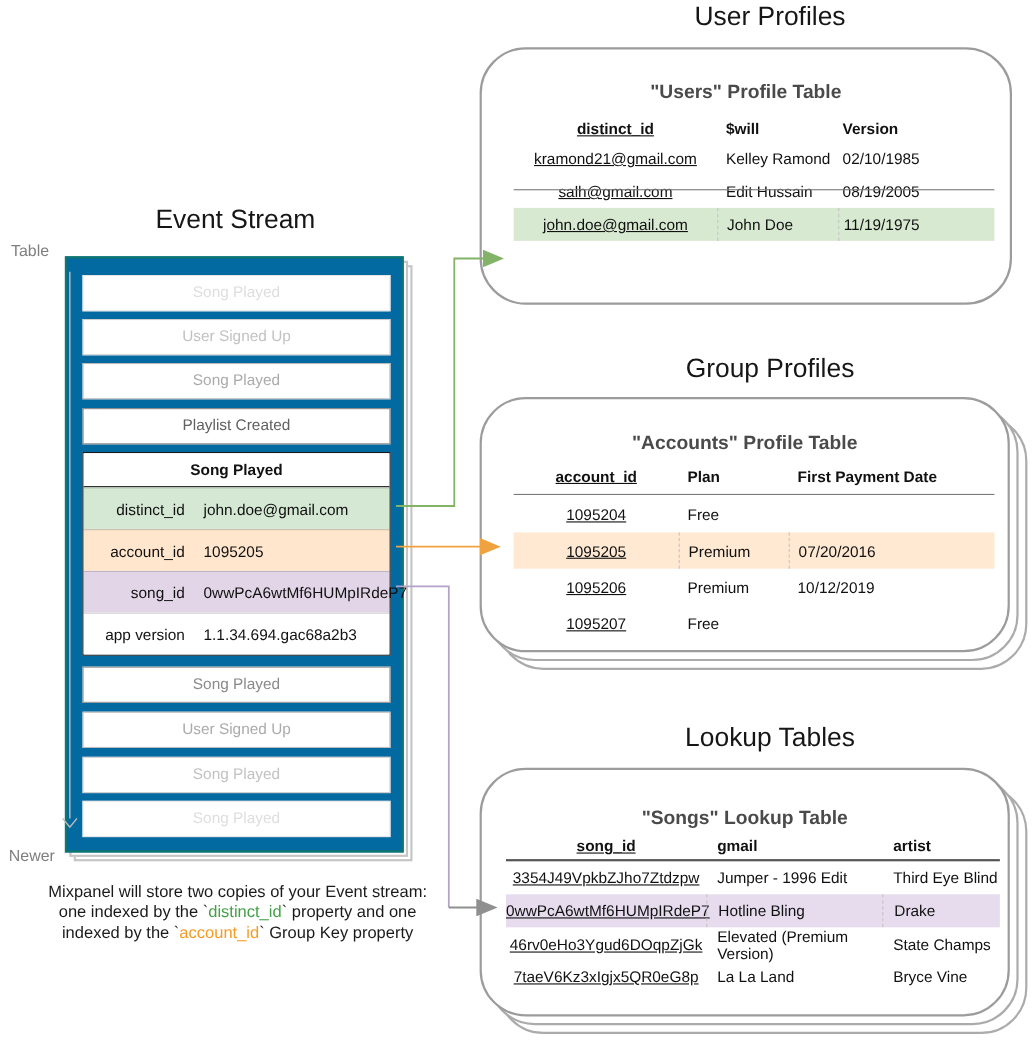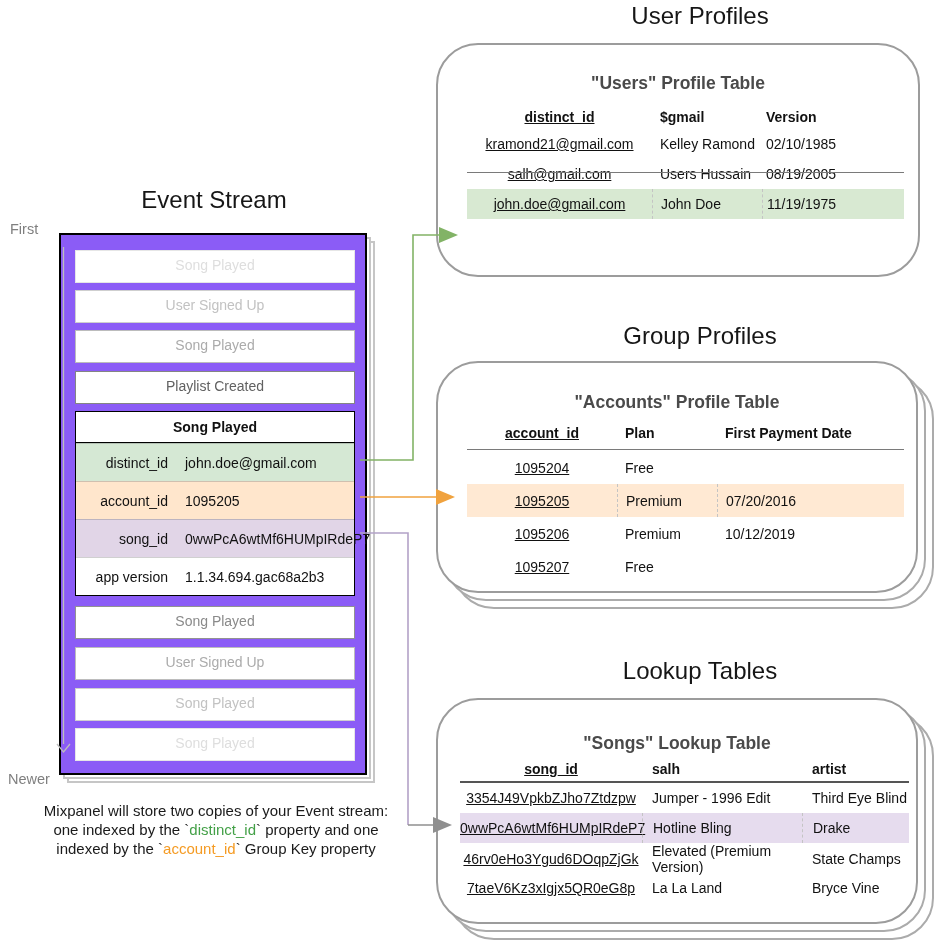--- a/index.html
+++ b/index.html
@@ -28,21 +28,21 @@
   .keycol{text-decoration:underline;}
   .hdr-line{position:absolute;background:#7a7a7a;height:1px;}
   .hdr-line.thick{height:2px;background:#555;}
   .hl-green{background:#d8e9d2;}
   .hl-orange{background:#ffe9d3;}
   .hl-purple{background:#e6dcee;}
   .hl .c2,.hl .c3{border-left:1px dashed #c4c4c4;height:100%;display:flex;align-items:center;}
 
   
   .es-stack{position:absolute;background:#fff;border:2px solid #c6c6c6;box-sizing:border-box;}
-  .es-main{position:absolute;background:#8b5cf6;border:2px solid #000000;box-sizing:border-box;}
+  .es-main{position:absolute;background:#0369a1;border:2px solid #0f766e;box-sizing:border-box;}
   .ev{position:absolute;left:14px;width:278px;height:31px;line-height:29px;text-align:center;
       font-size:14px;border:1px solid #ccc;background:#fff;box-sizing:content-box;}
   .f1{color:#dedede;border-color:#e6e6e6;}
   .f2{color:#c2c2c2;border-color:#cfcfcf;}
   .f3{color:#ababab;border-color:#bcbcbc;}
   .f4{color:#616161;border-color:#848484;}
   .f5{color:#8a8a8a;border-color:#929292;}
   .ev-card{position:absolute;left:14px;width:278px;border:1px solid #000;background:#fff;box-sizing:content-box;}
   .ev-card-hd{height:30px;line-height:30px;text-align:center;font-weight:bold;font-size:14px;border-bottom:1px solid #000;background:#fff;}
   .ev-prop{height:37px;display:flex;align-items:center;font-size:14px;border-top:1px solid rgba(120,120,120,.35);}
@@ -63,21 +63,21 @@
 
   svg.overlay{position:absolute;left:0;top:0;pointer-events:none;z-index:6;}
 </style>
 </head>
 <body>
 
 <div class="canvas">
 
   <div class="abs section-title" style="left:60px;top:186px;width:308px;">Event Stream</div>
 
-  <div class="side-label" style="left:10px;top:221px;">First</div>
+  <div class="side-label" style="left:10px;top:221px;">Table</div>
   <div class="side-label" style="left:8px;top:740px;margin-top:31px;">Newer</div>
 
   <div class="es-stack" style="left:67px;top:241px;width:308px;height:542px;"></div>
   <div class="es-stack" style="left:63px;top:237px;width:308px;height:542px;"></div>
 
   <div class="es-main" style="left:59px;top:233px;width:308px;height:542px;">
     <div class="ev f1" style="top:15px;">Song Played</div>
     <div class="ev f2" style="top:55px;">User Signed Up</div>
     <div class="ev f3" style="top:95px;">Song Played</div>
     <div class="ev f4" style="top:136px;">Playlist Created</div>
@@ -108,32 +108,32 @@
     <div class="ev f1" style="top:493px;">Song Played</div>
   </div>
 
   <div class="abs section-title" style="left:540px;top:2px;width:320px;">User Profiles</div>
 
   <div class="card" style="left:436px;top:43px;width:484px;height:234px;">
     <div class="card-title" style="top:28px;">"Users" Profile Table</div>
     <div class="tbl" style="left:29px;top:60px;width:437px;">
       <div class="trow users-grid" style="height:24px;">
         <div class="cell-c hdr keycol">distinct_id</div>
-        <div class="cell-l hdr pad8 c2">$gmail</div>
+        <div class="cell-l hdr pad8 c2">$will</div>
         <div class="cell-l hdr pad4 c3">Version</div>
       </div>
       <div class="hdr-line" style="left:0;top:67px;width:437px;"></div>
       <div class="trow users-grid" style="height:30px;margin-top:0;">
         <div class="cell-c keycol">kramond21@gmail.com</div>
         <div class="cell-l pad8">Kelley Ramond</div>
         <div class="cell-l pad4">02/10/1985</div>
       </div>
       <div class="trow users-grid" style="height:30px;">
         <div class="cell-c keycol">salh@gmail.com</div>
-        <div class="cell-l pad8">Users Hussain</div>
+        <div class="cell-l pad8">Edit Hussain</div>
         <div class="cell-l pad4">08/19/2005</div>
       </div>
       <div class="trow users-grid hl hl-green" style="height:30px;">
         <div class="cell-c keycol">john.doe@gmail.com</div>
         <div class="cell-l pad8 c2">John Doe</div>
         <div class="cell-l pad4 c3">11/19/1975</div>
       </div>
     </div>
   </div>
 
@@ -175,21 +175,21 @@
 
   <div class="abs section-title" style="left:540px;top:657px;width:320px;">Lookup Tables</div>
 
   <div class="card-stack" style="left:452px;top:714px;width:482px;height:226px;"></div>
   <div class="card-stack" style="left:444px;top:706px;width:482px;height:226px;"></div>
   <div class="card" style="left:436px;top:698px;width:482px;height:226px;">
     <div class="card-title" style="top:33px;">"Songs" Lookup Table</div>
     <div class="tbl" style="left:22px;top:58px;width:449px;">
       <div class="trow songs-grid" style="height:22px;">
         <div class="cell-c hdr keycol">song_id</div>
-        <div class="cell-l hdr pad10 c2">salh</div>
+        <div class="cell-l hdr pad10 c2">gmail</div>
         <div class="cell-l hdr pad10 c3">artist</div>
       </div>
       <div class="hdr-line thick" style="left:0;top:23px;width:449px;"></div>
       <div class="trow songs-grid" style="height:30px;margin-top:3px;">
         <div class="cell-c keycol">3354J49VpkbZJho7Ztdzpw</div>
         <div class="cell-l pad10">Jumper - 1996 Edit</div>
         <div class="cell-l pad10">Third Eye Blind</div>
       </div>
       <div class="trow songs-grid hl hl-purple" style="height:30px;">
         <div class="cell-c keycol">0wwPcA6wtMf6HUMpIRdeP7</div>

